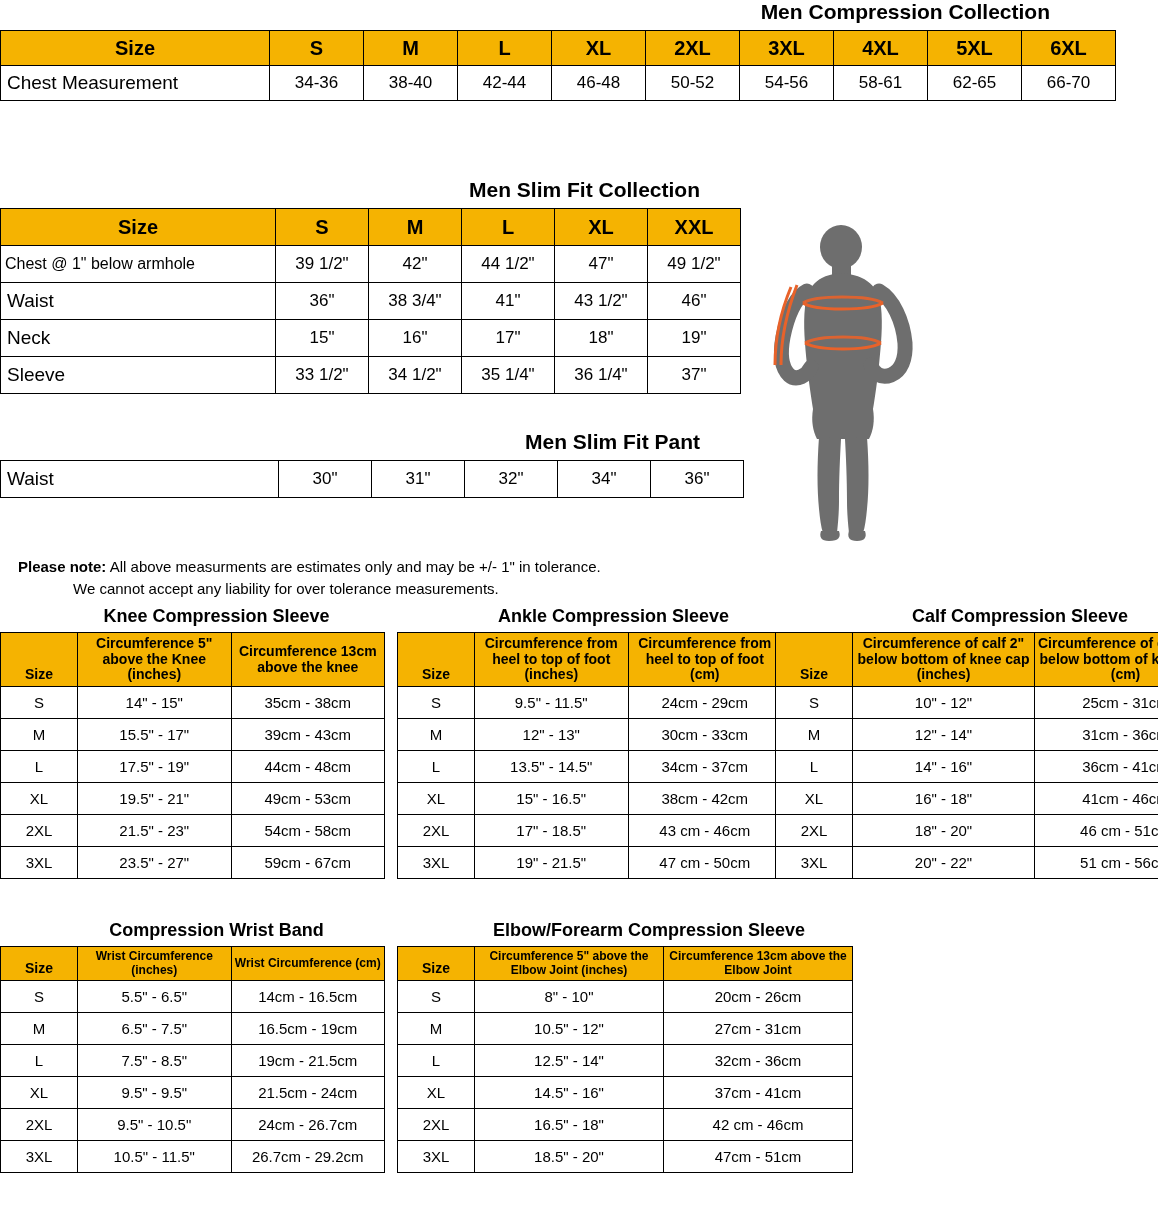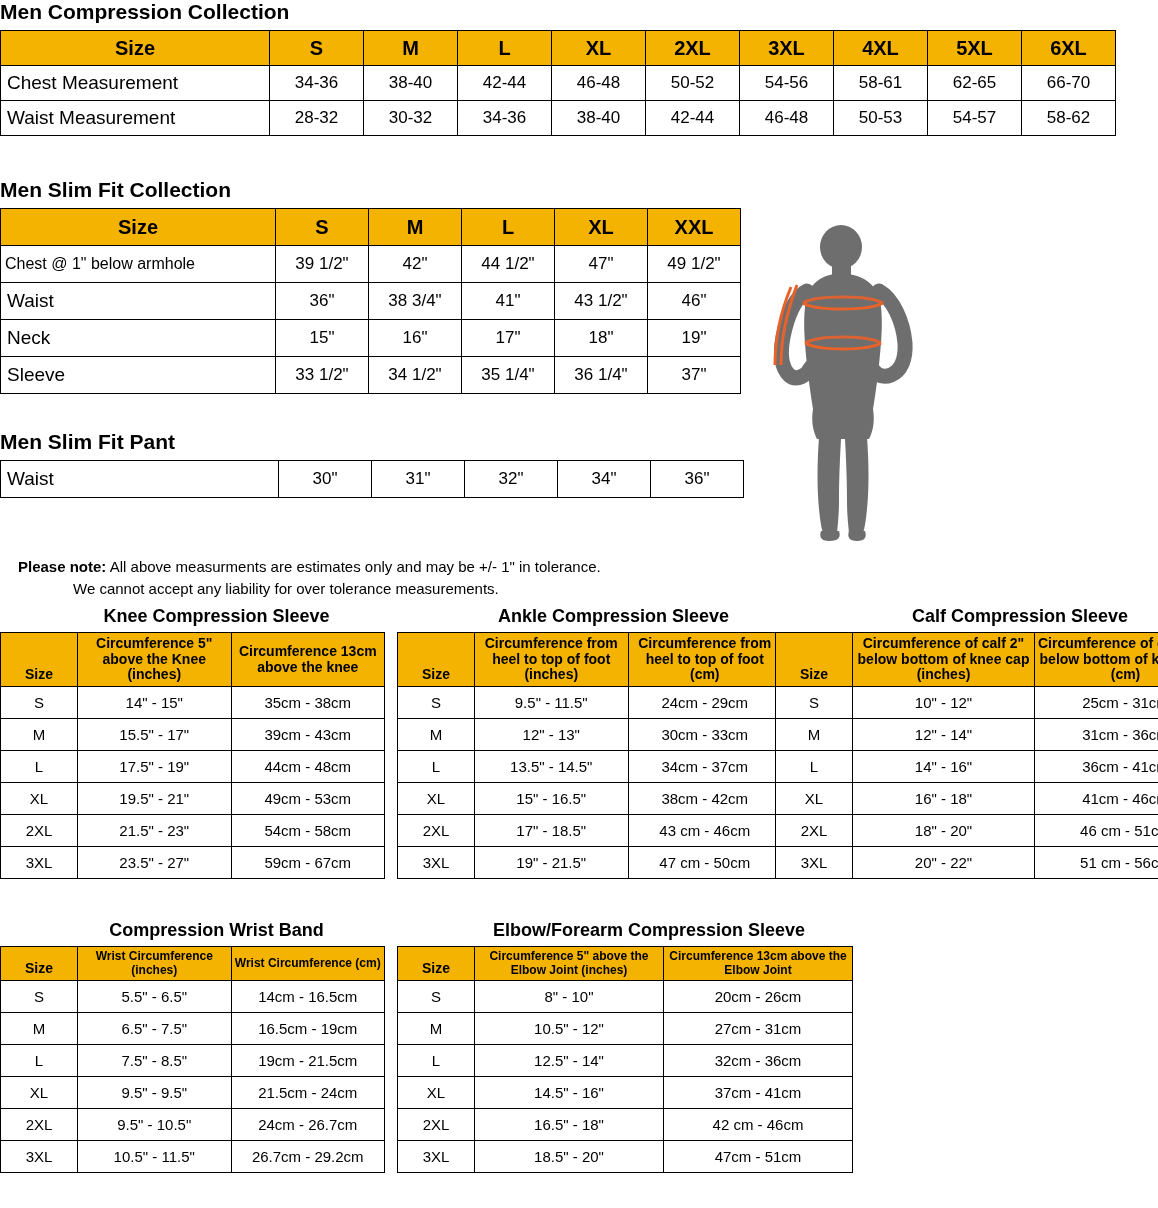--- a/index.html
+++ b/index.html
@@ -14,21 +14,21 @@
     color: #000000;
     position: relative;
     overflow: hidden;
   }
   .page {
     position: relative;
     width: 1158px;
     height: 1208px;
   }
   .title {
-    text-align: left;
+    text-align: right;
     font-weight: bold;
     font-size: 21px;
     color: #000;
   }
   table {
     border-collapse: collapse;
     table-layout: fixed;
   }
   td, th {
     border: 1.5px solid #000;
@@ -164,32 +164,20 @@
         <td>34-36</td>
         <td>38-40</td>
         <td>42-44</td>
         <td>46-48</td>
         <td>50-52</td>
         <td>54-56</td>
         <td>58-61</td>
         <td>62-65</td>
         <td>66-70</td>
       </tr>
-      <tr>
-        <td class="rowlabel">Waist Measurement</td>
-        <td>28-32</td>
-        <td>30-32</td>
-        <td>34-36</td>
-        <td>38-40</td>
-        <td>42-44</td>
-        <td>46-48</td>
-        <td>50-53</td>
-        <td>54-57</td>
-        <td>58-62</td>
-      </tr>
     </tbody>
       </table>
   </section>
 
   <section id="sec-slimfit">
     <div class="title">Men Slim Fit Collection</div>
     <table id="tbl-slimfit">
       <tbody>
           <tr>
         <td class="hdr c0">Size</td>

